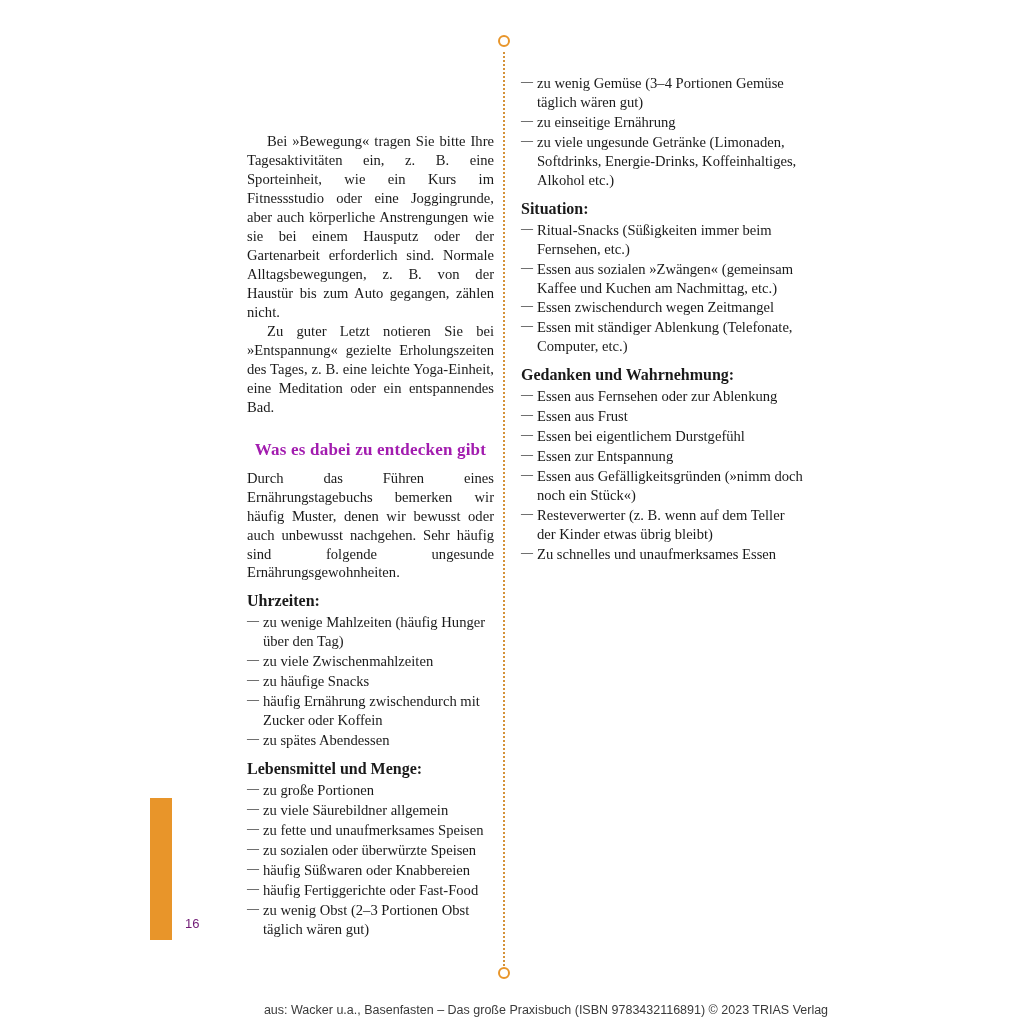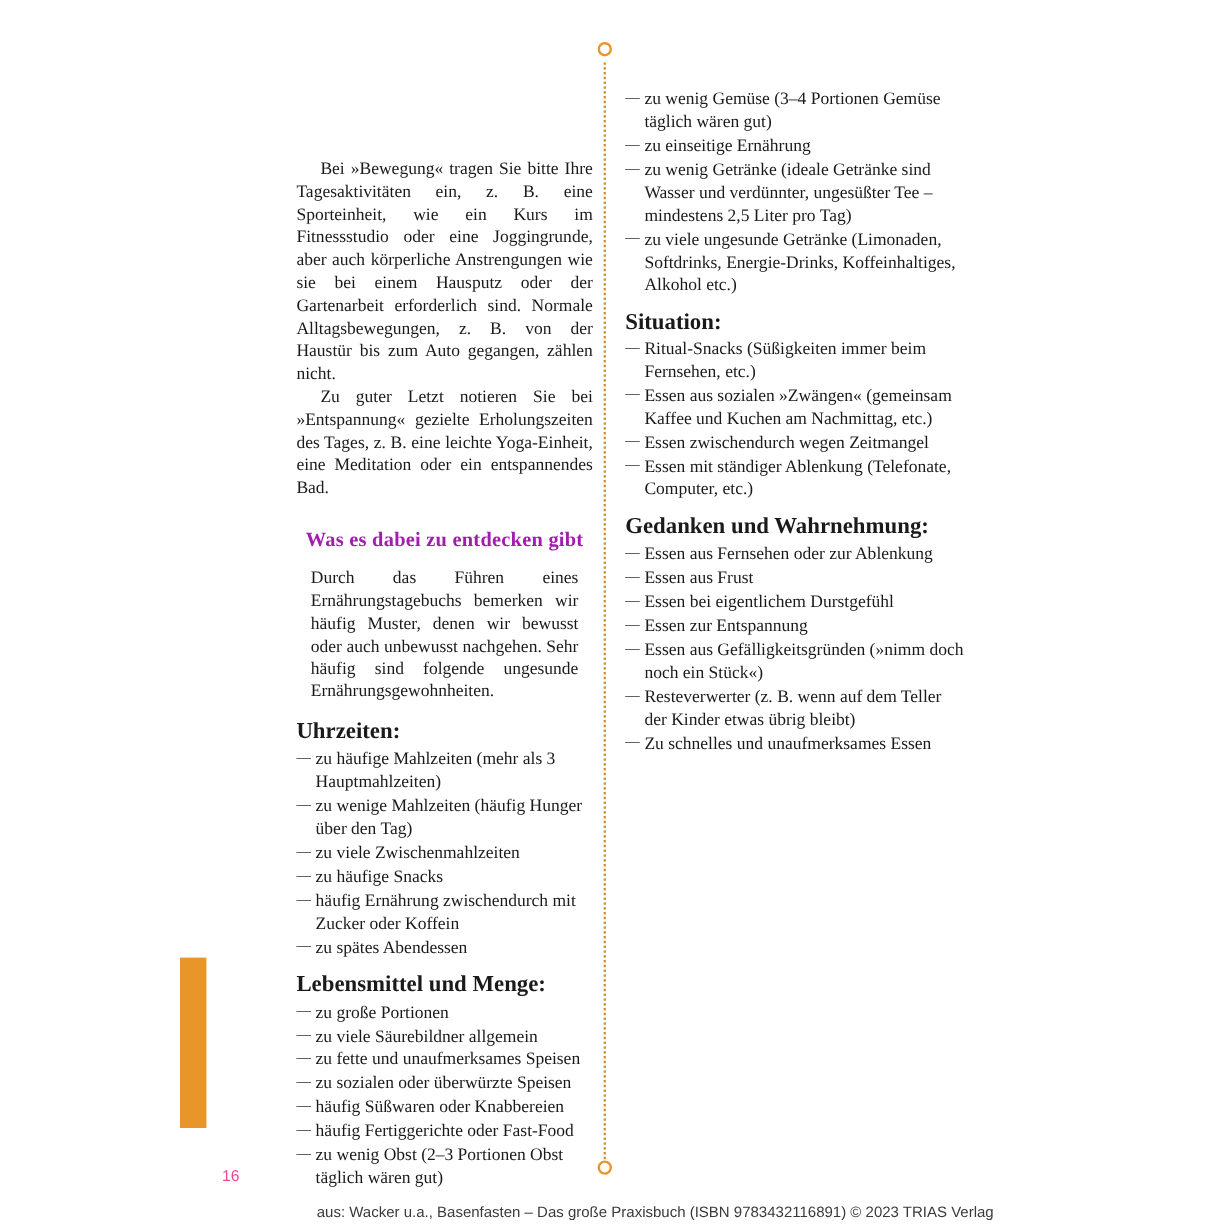--- a/index.html
+++ b/index.html
@@ -84,28 +84,28 @@
     font-family: "Liberation Serif", serif;
     font-weight: bold;
     font-size: 17px;
     color: #a21caf;
     text-align: center;
     margin: 22px 0 8px 0;
     letter-spacing: 0.2px;
   }
 
   p.intro {
-    margin: 12px;
+    margin: 0;
     text-indent: 0;
     text-align: justify;
   }
 
   h4.list-head {
     margin: 9px 0 1px 0;
-    font-size: 19px;
+    font-size: 16px;
     font-weight: bold;
     font-family: "Liberation Serif", serif;
     text-align: left;
   }
 
   ul.dashlist {
     list-style: none;
     margin: 0;
     padding: 0;
   }
@@ -121,24 +121,24 @@
     position: absolute;
     left: 0;
     top: 0;
     font-size: 12px;
   }
 
   
   .page-number {
     position: absolute;
     left: 185px;
-    top: 972px;
+    top: 916px;
     font-family: "Liberation Sans", sans-serif;
     font-size: 13px;
-    color: #ec4899;
+    color: #701a75;
   }
   .source-line {
     position: absolute;
     left: 0;
     top: 1003px;
     width: 1020px;
     text-align: center;
     font-family: "Liberation Sans", sans-serif;
     font-size: 12.5px;
     color: #3a3a3a;
@@ -159,21 +159,20 @@
   <div class="col col-left">
     <p class="body first">Bei »Bewegung« tragen Sie bitte Ihre Tagesaktivitäten ein, z. B. eine Sporteinheit, wie ein Kurs im Fitnessstudio oder eine Joggingrunde, aber auch körperliche Anstrengungen wie sie bei einem Hausputz oder der Gartenarbeit erforderlich sind. Normale Alltagsbewegungen, z. B. von der Haustür bis zum Auto gegangen, zählen nicht.</p>
     <p class="body">Zu guter Letzt notieren Sie bei »Entspannung« gezielte Erholungszeiten des Tages, z. B. eine leichte Yoga-Einheit, eine Meditation oder ein entspannendes Bad.</p>
 
     <h3 class="section-head">Was es dabei zu entdecken gibt</h3>
 
     <p class="intro">Durch das Führen eines Ernährungstagebuchs bemerken wir häufig Muster, denen wir bewusst oder auch unbewusst nachgehen. Sehr häufig sind folgende ungesunde Ernährungsgewohnheiten.</p>
 
     <h4 class="list-head">Uhrzeiten:</h4>
     <ul class="dashlist">
-      <li>zu häufige Mahlzeiten (mehr als 3 Hauptmahlzeiten)</li>
       <li>zu wenige Mahlzeiten (häufig Hunger über den Tag)</li>
       <li>zu viele Zwischenmahlzeiten</li>
       <li>zu häufige Snacks</li>
       <li>häufig Ernährung zwischendurch mit Zucker oder Koffein</li>
       <li>zu spätes Abendessen</li>
     </ul>
 
     <h4 class="list-head">Lebensmittel und Menge:</h4>
     <ul class="dashlist">
       <li>zu große Portionen</li>
@@ -183,21 +182,20 @@
       <li>häufig Süßwaren oder Knabbereien</li>
       <li>häufig Fertiggerichte oder Fast-Food</li>
       <li>zu wenig Obst (2–3 Portionen Obst täglich wären gut)</li>
     </ul>
   </div>
 
   <div class="col col-right">
     <ul class="dashlist">
       <li>zu wenig Gemüse (3–4 Portionen Gemüse täglich wären gut)</li>
       <li>zu einseitige Ernährung</li>
-      <li>zu wenig Getränke (ideale Getränke sind Wasser und verdünnter, ungesüßter Tee – mindestens 2,5 Liter pro Tag)</li>
       <li>zu viele ungesunde Getränke (Limonaden, Softdrinks, Energie-Drinks, Koffeinhaltiges, Alkohol etc.)</li>
     </ul>
 
     <h4 class="list-head">Situation:</h4>
     <ul class="dashlist">
       <li>Ritual-Snacks (Süßigkeiten immer beim Fernsehen, etc.)</li>
       <li>Essen aus sozialen »Zwängen« (gemeinsam Kaffee und Kuchen am Nachmittag, etc.)</li>
       <li>Essen zwischendurch wegen Zeitmangel</li>
       <li>Essen mit ständiger Ablenkung (Telefonate, Computer, etc.)</li>
     </ul>

